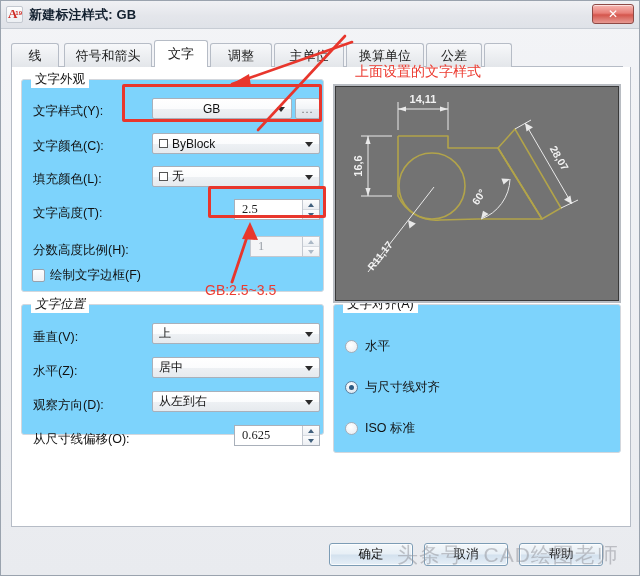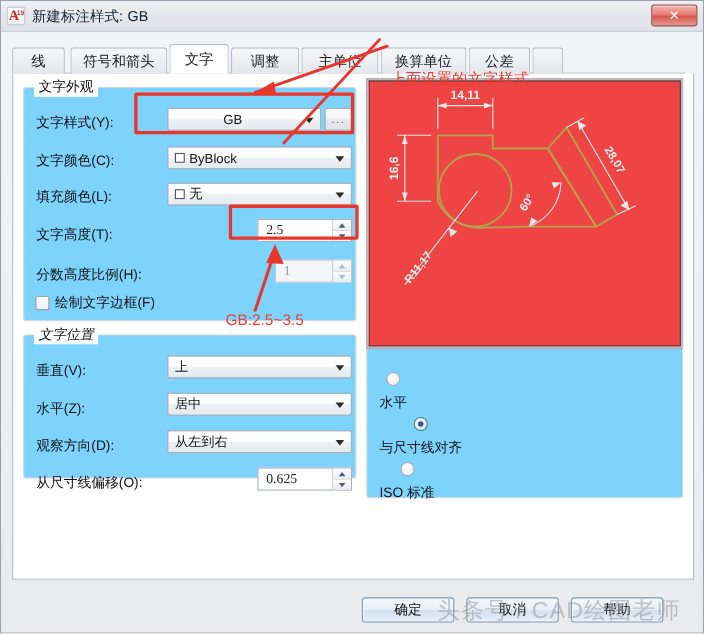--- a/index.html
+++ b/index.html
@@ -35,21 +35,21 @@
   #app-icon .a {
     position: absolute; left: 1px; top: -1px;
     font-size: 13px; font-weight: bold; color: #cf2b24;
     font-family: "Liberation Serif", serif; line-height: 15px;
   }
   #app-icon .ver {
     position: absolute; right: 0px; top: 3px;
     font-size: 6px; color: #cf2b24; font-weight: bold; line-height: 7px;
   }
   #title-text {
-    font-size: 13px; color: #12202f; font-weight: normal;
+    font-size: 13px; color: #12202f; font-weight: bold;
     letter-spacing: .2px; white-space: nowrap;
   }
   #close-button {
     position: absolute; right: 5px; top: 3px;
     width: 42px; height: 20px; border-radius: 3px;
     border: 1px solid #8e4a46;
     background: linear-gradient(#f6b7b2 0%, #e87f78 45%, #d4564d 55%, #e79a93 100%);
     color: #fff; font-size: 12px; font-weight: bold;
     display: flex; align-items: center; justify-content: center;
     cursor: pointer;
@@ -174,41 +174,41 @@
   }
   .cbox {
     width: 13px; height: 13px; flex: none;
     border: 1px solid #9aa2ad; border-radius: 2px;
     background: linear-gradient(#fcfdfe, #eef1f5);
   }
 
   
   .radiorow {
     position: absolute; display: flex; align-items: center; gap: 7px;
-    font-size: 12.5px; color: #111; cursor: pointer; white-space: nowrap; flex-direction: column;
+    font-size: 12.5px; color: #111; cursor: pointer; white-space: nowrap;
   }
   .rbox {
     width: 13px; height: 13px; flex: none; border-radius: 50%;
     border: 1px solid #a6adb7;
     background: radial-gradient(circle at 42% 36%, #ffffff 0%, #eff2f6 62%, #dfe4ea 100%);
     position: relative;
   }
   .radiorow.checked .rbox {
     border-color: #5b7f9e;
     background: radial-gradient(circle at 42% 36%, #ffffff 0%, #e4edf5 55%, #cfdce8 100%);
   }
   .radiorow.checked .rbox::after {
     content: ""; position: absolute; left: 3px; top: 3px;
     width: 5px; height: 5px; border-radius: 50%; background: #2d5b82;
   }
 
   
   #preview-frame {
-    position: absolute; left: 321px; top: 4px; width: 288px; height: 246px;
-    border: 2px solid #b8bcc2; background: #ef4444;
+    position: absolute; left: 321px; top: 17px; width: 288px; height: 219px;
+    border: 2px solid #b8bcc2; background: #737373;
     box-shadow: inset 0 0 0 1px #3a3a3a;
   }
   #preview-frame svg { display: block; }
 
   
   .dlgbtn {
     position: absolute; height: 23px; width: 84px;
     border: 1px solid #7c9cb5; border-radius: 3px;
     background: linear-gradient(#f4f8fb 0%, #e7eff6 48%, #d3e1ee 52%, #e6eff7 100%);
     font-size: 12.5px; color: #101010;

